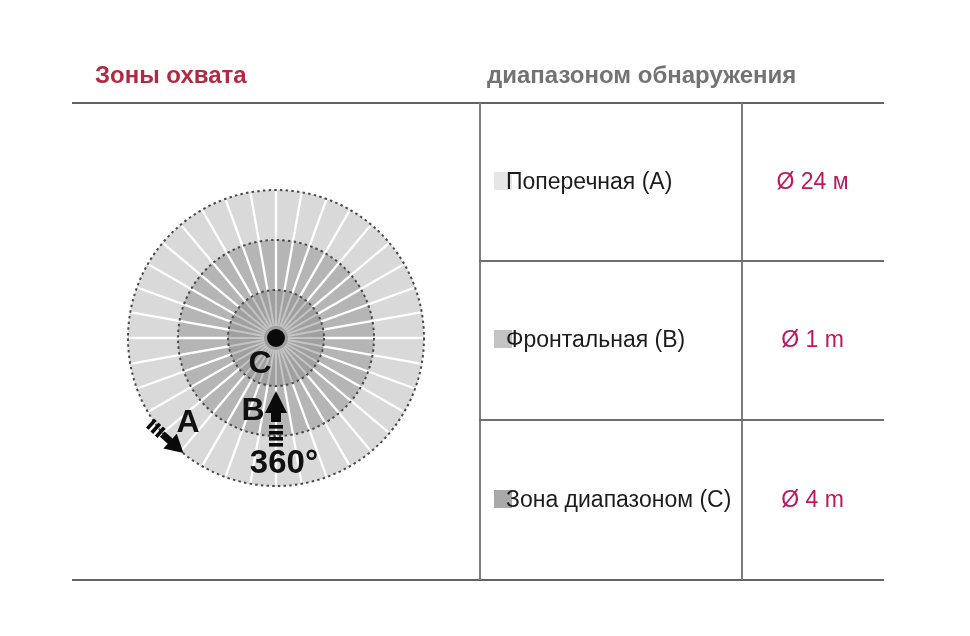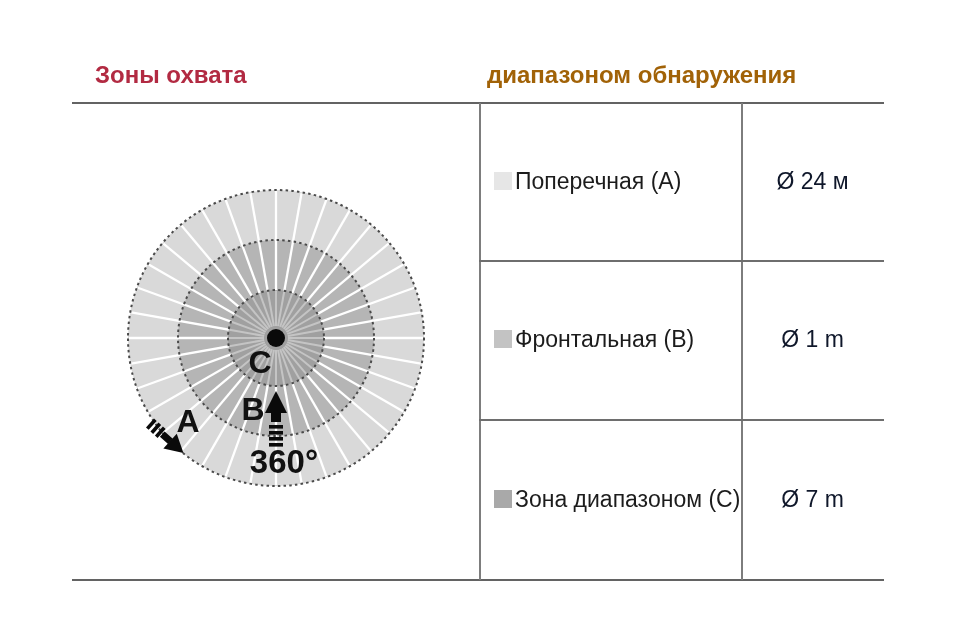--- a/index.html
+++ b/index.html
@@ -20,37 +20,37 @@
   #vline-table-left{left:479px;}
   #vline-col-divider{left:741px;}
   .row-divider{position:absolute;left:479px;width:405px;height:2px;background:#6e6e6e;}
   #row-divider-1{top:260px;}
   #row-divider-2{top:419px;}
   .legend-row{position:absolute;left:479px;width:405px;height:0;}
   .swatch{
     position:absolute;left:15px;top:-9px;width:18px;height:18px;background:#ccc;
   }
   .zone-label{
-    position:absolute;left:36px;top:-14px;height:28px;line-height:28px;
+    position:absolute;left:27px;top:-14px;height:28px;line-height:28px;
     font-size:23px;color:#1c1c1c;white-space:nowrap;
   }
   .zone-value{
     position:absolute;left:262px;width:143px;top:-14px;height:28px;line-height:28px;
-    font-size:23px;color:#0f172a;text-align:center;white-space:nowrap;
+    font-size:23px;color:#be185d;text-align:center;white-space:nowrap;
   }
   #diagram-svg{position:absolute;left:70px;top:103px;}
   .diag-label{font-weight:bold;fill:#111;}
 </style>
 </head>
 <body>
 
 <div id="page">
 
   <div class="title" id="title-left" style="color: rgb(178, 42, 66);">Зоны охвата</div>
-  <div class="title" id="title-right" style="color: #a16207;">диапазоном обнаружения</div>
+  <div class="title" id="title-right" style="color: #737373;">диапазоном обнаружения</div>
 
   <div class="hrule" id="rule-top"></div>
   <div class="hrule" id="rule-bottom"></div>
   <div class="vline" id="vline-table-left"></div>
   <div class="vline" id="vline-col-divider"></div>
   <div class="row-divider" id="row-divider-1"></div>
   <div class="row-divider" id="row-divider-2"></div>
 
   <div class="legend-row" style="top:181px;">
     <div class="swatch" style="background: rgb(230, 230, 230);"></div>
@@ -58,21 +58,21 @@
     <div class="zone-value">Ø 24 м</div>
   </div>
   <div class="legend-row" style="top:339px;">
     <div class="swatch" style="background: rgb(195, 195, 195);"></div>
     <div class="zone-label">Фронтальная (В)</div>
     <div class="zone-value">Ø 1 m</div>
   </div>
   <div class="legend-row" style="top:499px;">
     <div class="swatch" style="background: rgb(169, 169, 169);"></div>
     <div class="zone-label">Зона диапазоном (С)</div>
-    <div class="zone-value">Ø 7 m</div>
+    <div class="zone-value">Ø 4 m</div>
   </div>
 
   <svg id="diagram-svg" width="410" height="477" viewBox="0 0 410 477">
 
     <circle cx="206" cy="235" r="148" style="fill: rgb(217, 217, 217);"></circle>
     <circle cx="206" cy="235" r="98" style="fill: rgb(181, 181, 181);"></circle>
 
     <g id="spokes-outer">
         <line x1="218" y1="235" x2="353" y2="235" stroke="#ffffff" stroke-width="2.3"></line>
         <line x1="217.8176930361465" y1="237.08377813200318" x2="350.76673969279454" y2="260.52628211703876" stroke="#ffffff" stroke-width="2.3"></line>

